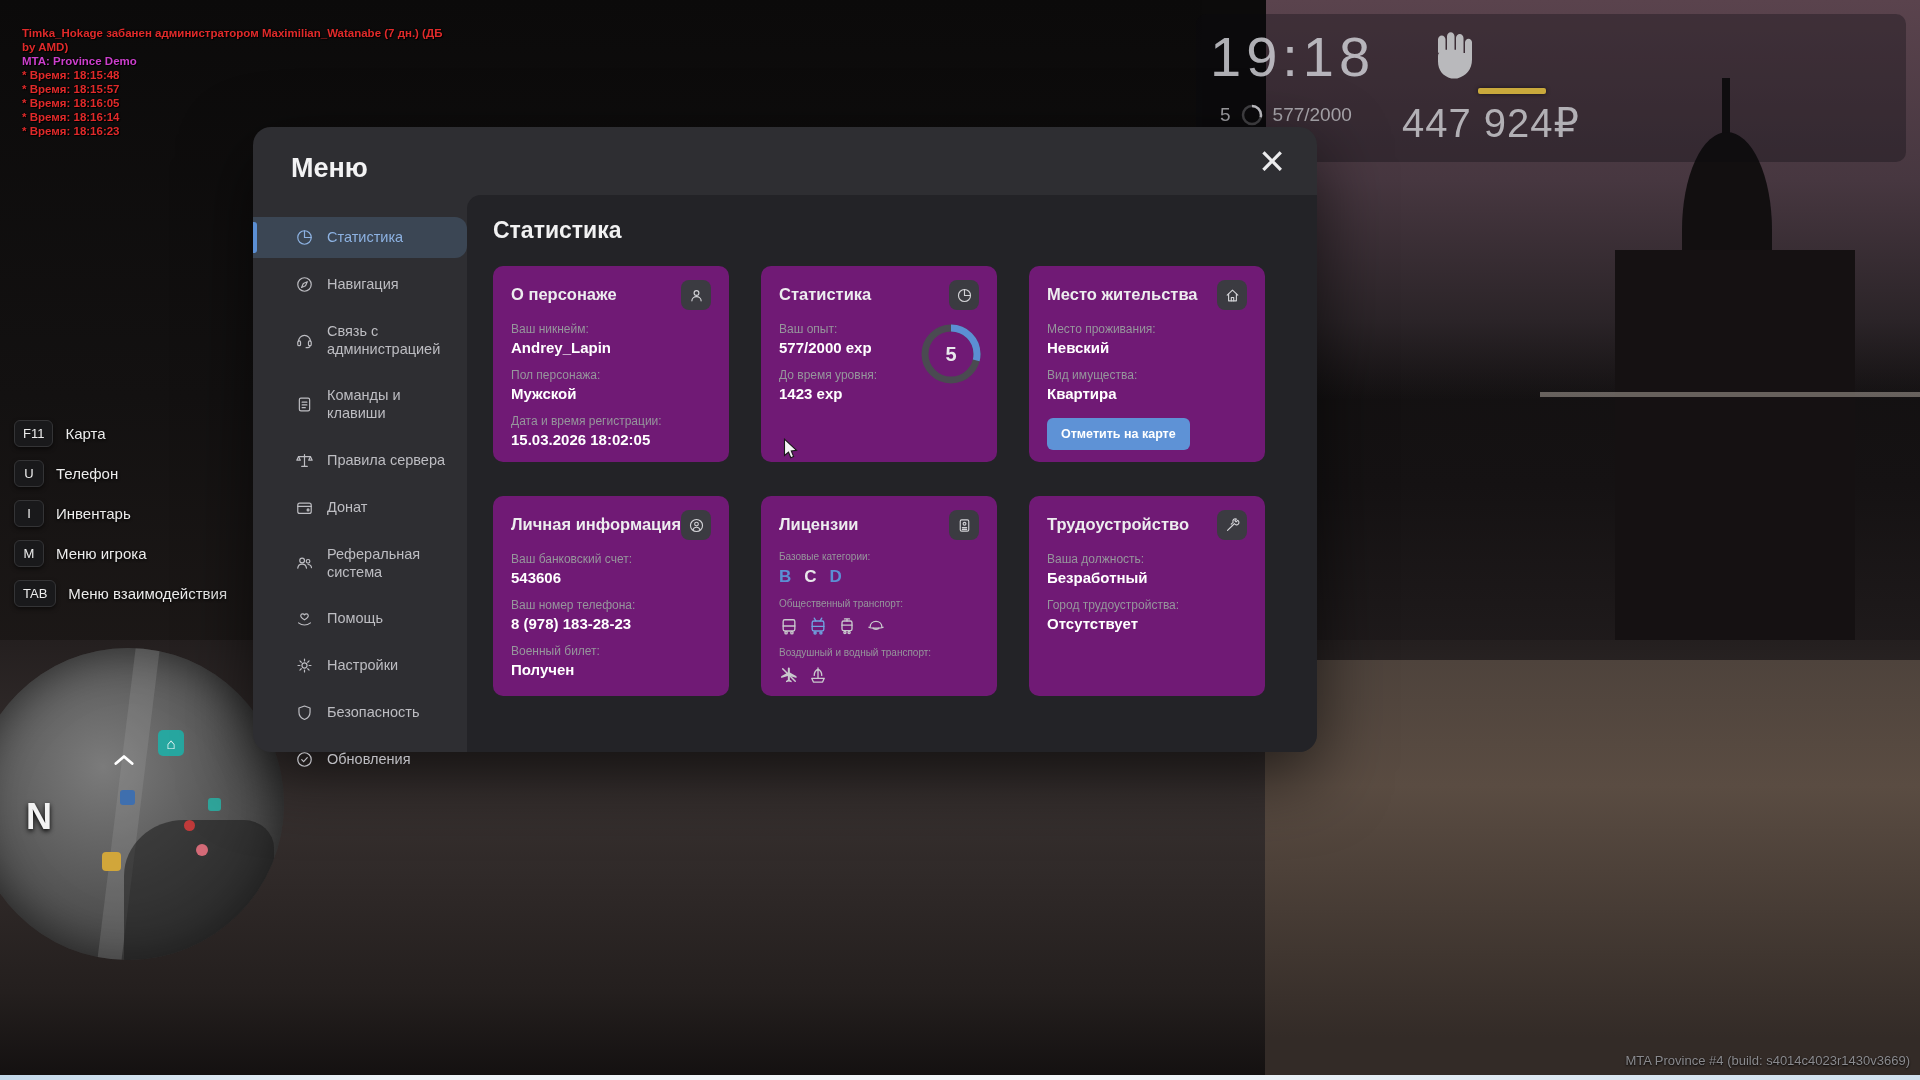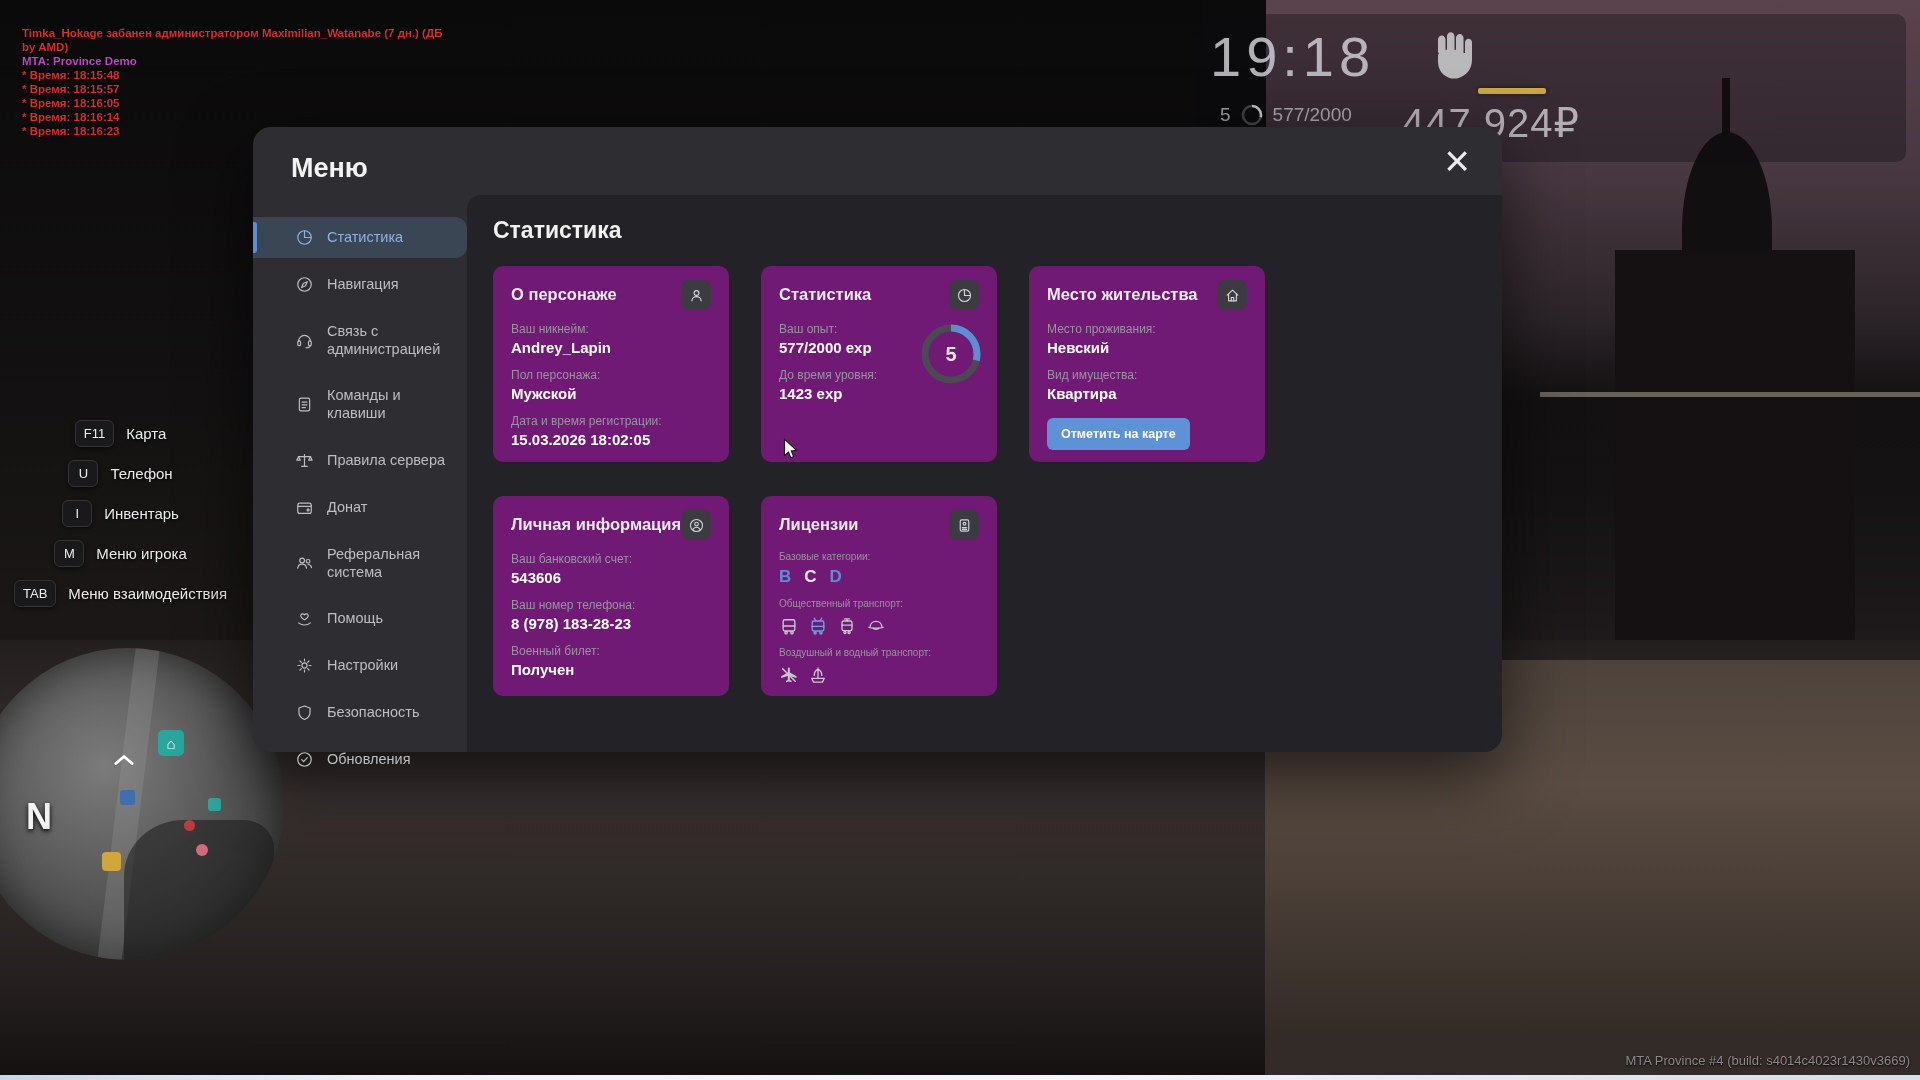--- a/index.html
+++ b/index.html
@@ -36,21 +36,21 @@
     letter-spacing:5px; z-index:5; }
   .hud-exp-row { position:absolute; left:1220px; top:102px; display:flex; align-items:center; gap:8px;
     color:rgba(195,195,200,.8); font-size:19px; z-index:5; }
   .hud-fist { position:absolute; left:1420px; top:24px; width:60px; height:60px; color:#b9b9bc; z-index:5; }
   .hud-bar { position:absolute; left:1478px; top:88px; width:68px; height:6px; background:#c9a93c;
     border-radius:2px; box-shadow:0 0 4px rgba(0,0,0,.6); z-index:5; }
   .hud-money { position:absolute; left:1402px; top:100px; font-size:40px; color:rgba(200,200,205,.85);
     letter-spacing:1px; z-index:5; }
 
   
-  .keybinds { position:absolute; left:14px; top:420px; display:flex; flex-direction:column; gap:13px; z-index:5;align-items:center; }
+  .keybinds { position:absolute; left:14px; top:420px; display:flex; flex-direction:column; gap:13px; z-index:5; }
   .kb { display:flex; align-items:center; gap:12px; }
   .kb-key { min-width:30px; height:27px; padding:0 8px; background:#19191b; border:1px solid #343436;
     border-radius:6px; color:#ededed; font-size:13px; display:flex; align-items:center; justify-content:center;
     box-shadow:0 2px 4px rgba(0,0,0,.5); }
   .kb-label { color:#ececec; font-size:15px; text-shadow:0 1px 3px #000; }
 
   
   .minimap { position:absolute; left:-28px; top:648px; width:312px; height:312px; border-radius:50%;
     background:radial-gradient(circle at 42% 38%, #7b7b7b 0%, #646464 30%, #4c4c4c 62%, #383838 100%);
     box-shadow:inset 0 0 45px rgba(0,0,0,.55); overflow:hidden; z-index:4; }
@@ -63,21 +63,21 @@
   .mm-chevron { position:absolute; left:138px; top:98px; width:28px; height:28px; }
   .mm-poi-blue { position:absolute; left:148px; top:142px; width:15px; height:15px; background:#3f6fae; border-radius:3px; }
   .mm-dot-red { position:absolute; left:212px; top:172px; width:11px; height:11px; background:#c03a3a; border-radius:50%; }
   .mm-poi-teal { position:absolute; left:236px; top:150px; width:13px; height:13px; background:#2fa59b; border-radius:3px; }
   .mm-poi-yellow { position:absolute; left:130px; top:204px; width:19px; height:19px; background:#d1a63a; border-radius:4px; }
   .mm-dot-pink { position:absolute; left:224px; top:196px; width:12px; height:12px; background:#d46a77; border-radius:50%; }
   .mm-n { position:absolute; left:54px; top:148px; font-size:36px; font-weight:bold; color:#f2f2f2;
     text-shadow:0 2px 5px #000; }
 
   
-  .modal { position:absolute; left:253px; top:127px; width:1249px; height:625px; background:#2e2e32;
+  .modal { position:absolute; left:253px; top:127px; width:1064px; height:625px; background:#2e2e32;
     border-radius:18px; box-shadow:0 25px 70px rgba(0,0,0,.6); z-index:10; }
   .modal-title { position:absolute; left:38px; top:26px; font-size:27px; font-weight:bold; color:#f3f3f4; }
   .modal-close { position:absolute; right:32px; top:12px; font-size:44px; color:#ececee; line-height:1;
     cursor:pointer; font-weight:100; }
 
   .sidebar { position:absolute; left:0; top:86px; width:214px; bottom:10px; display:flex;
     flex-direction:column; gap:6px; padding-top:4px; }
   .nav-item { position:relative; display:flex; align-items:center; gap:13px; padding:11px 12px 11px 42px;
     color:#bdbdc2; font-size:14.5px; line-height:1.25; cursor:pointer; }
   .nav-item .nav-icon { width:19px; height:19px; flex:0 0 19px; display:flex; }
@@ -454,20 +454,35 @@
             </span>
             <span style="color: rgb(201, 201, 205);">
               <svg viewBox="0 0 24 24" fill="none" stroke="currentColor" stroke-width="1.6" stroke-linecap="round" stroke-linejoin="round">
                   <path d="M4.5 16l2 4.5h11l2-4.5z"></path>
                   <path d="M12 3.5V16M12 5c3 1.5 4.5 4 4.5 7.5M12 5c-3 1.5-4.5 4-4.5 7.5"></path>
                 </svg>
             </span>
           </div>
         </div>
 
+        <div class="card">
+          <div class="card-head">
+            <div class="card-title">Трудоустройство</div>
+            <div class="card-icon">
+              <svg viewBox="0 0 24 24" width="17" height="17" fill="none" stroke="currentColor" stroke-width="1.6" stroke-linecap="round" stroke-linejoin="round">
+                  <path d="M5 19l7-7"></path>
+                  <path d="M12 12l2.7-2.7a3.4 3.4 0 1 0 4.6-4.6l-2.2 2.2-1.8-1.8 2.2-2.2a3.4 3.4 0 0 0-4.6 4.6L10.2 10"></path>
+                </svg>
+            </div>
+          </div>
+          <div class="f-label">Ваша должность:</div>
+          <div class="f-value">Безработный</div>
+          <div class="f-label">Город трудоустройства:</div>
+          <div class="f-value">Отсутствует</div>
+        </div>
 
       </div>
     </div>
   </div>
 
   <div class="cursor">
     <svg viewBox="0 0 17 22" width="17" height="22">
         <path d="M1.5 1.2v16.3l4-3.4 2.3 5.6 2.8-1.2-2.3-5.5 5.2-.6z" fill="#f5f5f5" stroke="#1a1a1a" stroke-width="1.1"></path>
       </svg>
   </div>

